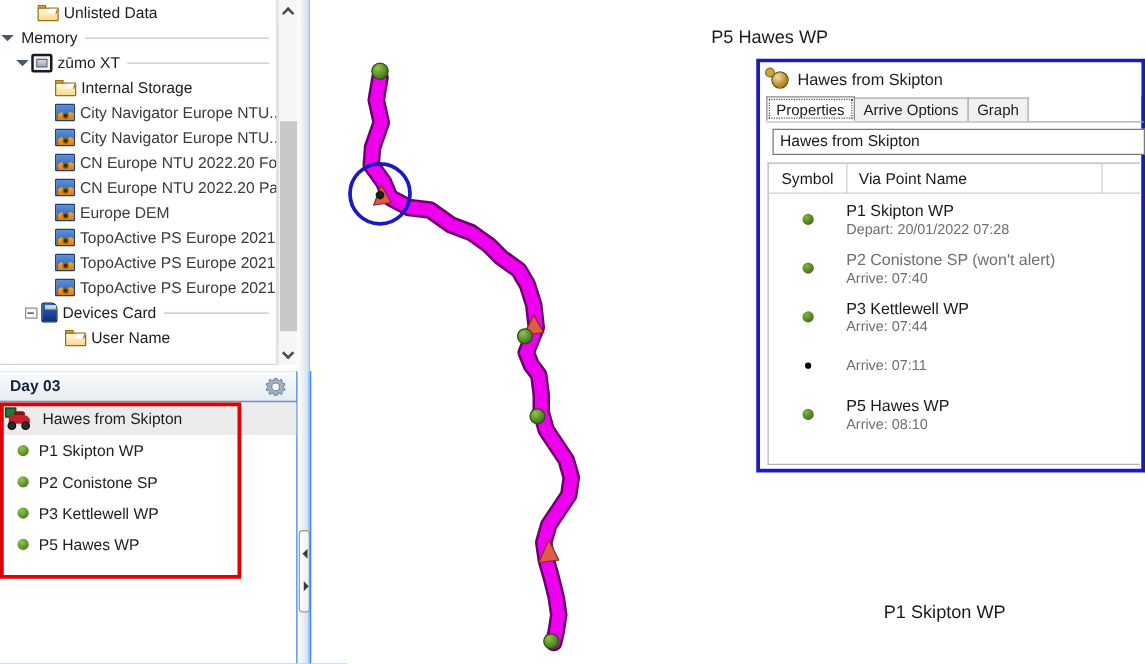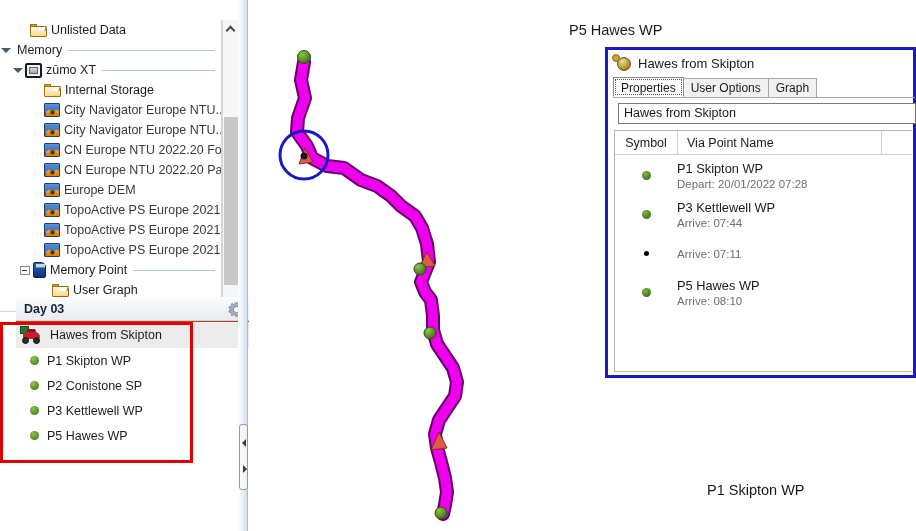--- a/index.html
+++ b/index.html
@@ -12,21 +12,21 @@
   }
   #root { position: relative; width: 916px; height: 531px; background: #ffffff; }
 
   
   #left-pane {
     position: absolute; left: 0; top: 0; width: 238px; height: 531px;
     background: #ffffff;
   }
   #tree-panel {
     position: absolute; left: 0; top: 0; width: 238px; height: 296px;
-    background: #ffffff; overflow: hidden; margin-top: 20px;
+    background: #ffffff; overflow: hidden;
   }
   #tree-panel-inner {
     position: absolute; left: 0; top: 0; width: 222px; height: 292px;
     border-right: 1px solid #d6d6d6;
     border-bottom: 1px solid #d6d6d6;
     background: #ffffff;
   }
   .tree-row {
     position: relative; height: 20px; line-height: 20px;
     font-size: 12.5px; color: #1d1d1d; white-space: nowrap;
@@ -112,21 +112,21 @@
   }
   #tree-scroll .sb-btn.up .chev { transform: rotate(135deg); top:7px; }
   #tree-scroll .sb-btn.down .chev { transform: rotate(-45deg); top:4px; }
   #tree-thumb {
     position:absolute; left:1px; top:97px; width:14px; height:168px;
     background:#c8c8c8;
   }
 
   
   #day-panel {
-    position:absolute; left:16px; top:297px; width:278px; height:234px; background:#c2410c;
+    position:absolute; left:0; top:297px; width:278px; height:234px; background:#3b82f6;
     border-right:1px solid #d6d6d6;
   }
   #day-header {
     position:absolute; left:0; top:0; width:237px; height:24px;
     background: linear-gradient(#fbfcfd,#e7ecf1);
     border-bottom:1px solid #c9d2db;
     display:flex; align-items:center;
   }
   #day-header .title {
     margin-left:8px; font-size:12.5px; font-weight:bold; color:#12243a;
@@ -387,31 +387,31 @@
             </span>
             <span class="label gray">TopoActive PS Europe 2021...</span>
           </div>
           <div class="tree-row">
             <span style="display: inline-block; flex: 0 0 20px;"></span>
             <span class="twisty plus"></span>
             <span style="flex: 0 0 3px;"></span>
             <span class="ico ico-card">
               <span class="c-top"></span>
             </span>
-            <span class="label">Memory Point</span>
+            <span class="label">Devices Card</span>
             <span class="hline"></span>
           </div>
           <div class="tree-row">
             <span style="display: inline-block; flex: 0 0 52px;"></span>
             <span class="ico ico-folder">
               <span class="f-tab"></span>
               <span class="f-body"></span>
               <span class="f-flap"></span>
             </span>
-            <span class="label">User Graph</span>
+            <span class="label">User Name</span>
           </div>
         </div>
 
       <div id="tree-scroll">
         <div class="sb-btn up">
             <div class="chev"></div>
           </div>
         <div id="tree-thumb"></div>
         <div class="sb-btn down">
             <div class="chev"></div>
@@ -502,21 +502,21 @@
       <div class="map-label" style="left: 458px; top: 482px;">P1 Skipton WP</div>
     </div>
 
   <div id="dialog">
     <div id="dlg-title">
       <span class="d-ico"></span>
       <span class="d-txt">Hawes from Skipton</span>
     </div>
     <div id="tabstrip">
         <div class="tab active">Properties</div>
-        <div class="tab">User Options</div>
+        <div class="tab">Arrive Options</div>
         <div class="tab">Graph</div>
       </div>
     <div id="name-field" title="Route name">Hawes from Skipton</div>
     <div id="vp-table">
       <div id="vp-head">
         <span class="col-symbol">Symbol</span>
         <span class="col-sep"></span>
         <span class="col-name">Via Point Name</span>
         <span class="col-sep2"></span>
         <span class="col-pad"></span>
@@ -529,20 +529,29 @@
             <span class="info">
               <div class="nm">P1 Skipton WP</div>
               <div class="sub">Depart: 20/01/2022 07:28</div>
             </span>
           </div>
           <div class="vp-row">
             <span class="sym">
               <span class="gdot"></span>
             </span>
             <span class="info">
+              <div class="nm muted">P2 Conistone SP (won't alert)</div>
+              <div class="sub">Arrive: 07:40</div>
+            </span>
+          </div>
+          <div class="vp-row">
+            <span class="sym">
+              <span class="gdot"></span>
+            </span>
+            <span class="info">
               <div class="nm">P3 Kettlewell WP</div>
               <div class="sub">Arrive: 07:44</div>
             </span>
           </div>
           <div class="vp-row">
             <span class="sym">
               <span class="bdot"></span>
             </span>
             <span class="info">
               <div class="sub">Arrive: 07:11</div>

